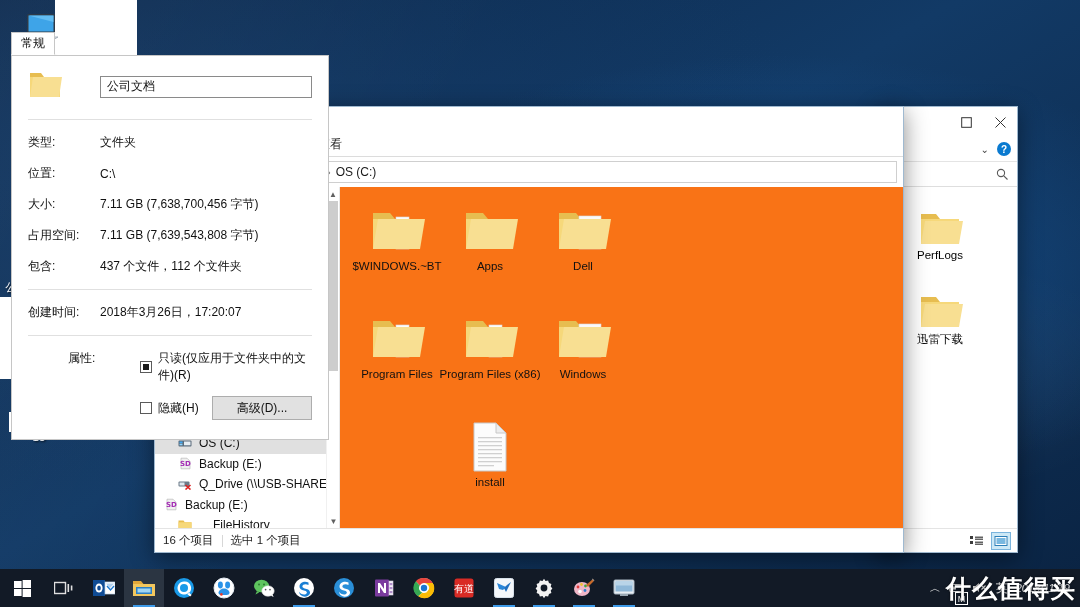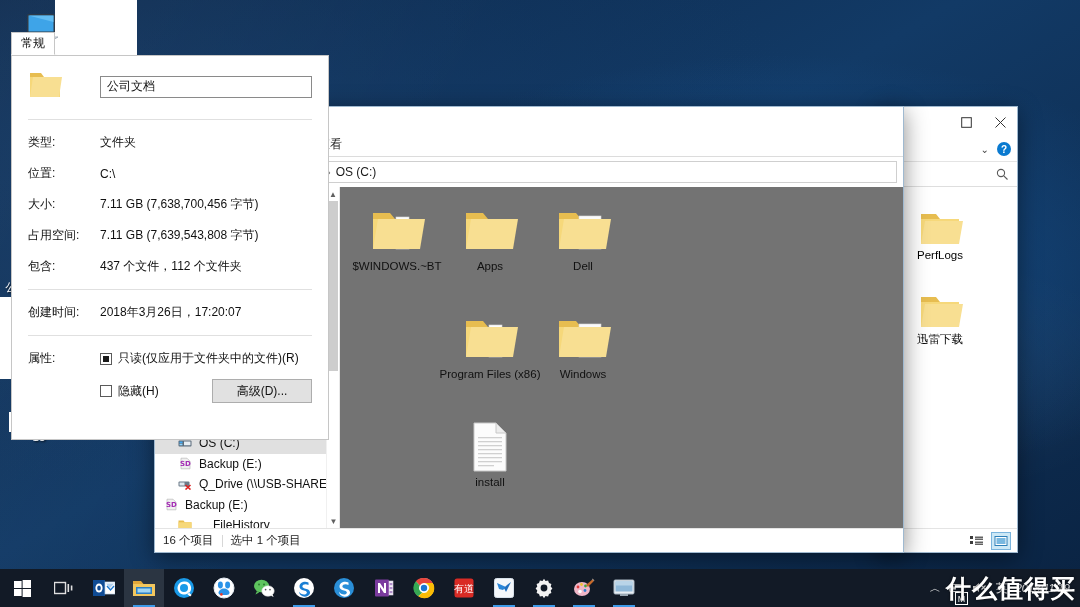--- a/index.html
+++ b/index.html
@@ -80,21 +80,21 @@
   #e1-main { display:flex; height:calc(100% - 26px - 24px - 30px - 24px); }
   #e1-nav { width:185px; border-right:1px solid #e8e8e8; position:relative; overflow:hidden; background:#fff;}
   .navrow { height:20.5px; display:flex; align-items:center; font-size:12px; color:#111; padding-left:8px; gap:6px;}
   .navrow.sel { background:#e0e0e0; }
   .navrow .ni { width:16px; height:16px; display:flex; align-items:center; justify-content:center; flex:0 0 16px;}
   .nav-scroll { position:absolute; right:0; top:0; width:13px; height:100%; background:#fff;
                 border-left:1px solid #f0f0f0; }
   .nav-scroll .arr { height:14px; display:flex;align-items:center;justify-content:center;
                      font-size:8px; color:#606060; }
   .nav-scroll .thumb { position:absolute; top:14px; width:9px; left:2px; height:170px; background:#cdcdcd;}
-  #e1-content { flex:1; position:relative; background:#737373; overflow:hidden;}
+  #e1-content { flex:1; position:relative; background:#f97316; overflow:hidden;}
   .f-item { position:absolute; width:104px; text-align:center; font-size:11.5px; color:#111; line-height:13px;}
   .f-item .fglyph { height:58px; display:flex; align-items:flex-end; justify-content:center; }
   .f-item .flbl { margin-top:3px; }
   #e1-status { height:24px; border-top:1px solid #e4e4e4; display:flex; align-items:center;
                font-size:11.5px; color:#222; background:#fff; }
   #e1-status .st { padding:0 8px; }
   #e1-status .divider { width:1px; height:12px; background:#d7d7d7; }
 
   
   #props { left:600px; top:62px; width:340px; height:493px; background:#f0f0f0;
@@ -562,20 +562,40 @@
                 <circle cx="40" cy="26" r="3.2"></circle>
               </g>
             <circle cx="33" cy="19" r="1.8" fill="#fafafa"></circle>
               <circle cx="40" cy="26" r="1.4" fill="#fafafa"></circle>
             <path d="M4 42 l5 -30 h47 l-5 30z" fill="#f8df92"></path>
           </svg>
         </div>
         <div class="flbl">Dell</div>
       </div>
 
+      <div class="f-item" style="left:5px;top:120px;">
+        <div class="fglyph">
+          <svg width="56" height="50" viewBox="0 0 56 50">
+            <path d="M4 6 h17 l5 6 h25 v30 h-47z" fill="#e7bd50"></path>
+            <path d="M4 12 h47 v30 h-47z" fill="#f6d87a"></path>
+            <rect x="27" y="10" width="13" height="32" fill="#fcfcfc" stroke="#dadada" stroke-width=".6"></rect>
+            <g>
+                <rect x="28.5" y="13" width="10" height="1.6" fill="#9fc9e8"></rect>
+                <rect x="28.5" y="16" width="10" height="1.6" fill="#cfd8de"></rect>
+              <rect x="28.5" y="19" width="10" height="1.6" fill="#9fc9e8"></rect>
+                <rect x="28.5" y="22" width="10" height="1.6" fill="#cfd8de"></rect>
+              <rect x="28.5" y="25" width="10" height="4" fill="#3f8fd0"></rect>
+              <rect x="28.5" y="31" width="10" height="1.6" fill="#cfd8de"></rect>
+                <rect x="28.5" y="34" width="10" height="1.6" fill="#cfd8de"></rect>
+              </g>
+            <path d="M4 42 l5 -30 h47 l-5 30z" fill="#f8df92"></path>
+          </svg>
+        </div>
+        <div class="flbl">Program Files</div>
+      </div>
       <div class="f-item" style="left:98px;top:120px;">
         <div class="fglyph">
           <svg width="56" height="50" viewBox="0 0 56 50">
             <path d="M4 6 h17 l5 6 h25 v30 h-47z" fill="#e7bd50"></path>
             <path d="M4 12 h47 v30 h-47z" fill="#f6d87a"></path>
             <rect x="27" y="10" width="13" height="32" fill="#fcfcfc" stroke="#dadada" stroke-width=".6"></rect>
             <g>
                 <rect x="28.5" y="13" width="10" height="1.6" fill="#9fc9e8"></rect>
                 <rect x="28.5" y="16" width="10" height="1.6" fill="#cfd8de"></rect>
               <rect x="28.5" y="19" width="10" height="1.6" fill="#9fc9e8"></rect>
@@ -687,21 +707,21 @@
 
     <div class="hline"></div>
 
     <div class="prow">
         <div class="plabel">创建时间:</div>
         <div class="pval">2018年3月26日，17:20:07</div>
       </div>
 
     <div class="hline"></div>
 
-    <div class="prow" style="align-items:flex-start; margin-bottom:8px;">
+    <div class="prow" style="align-items:flex-start; margin-bottom:8px;margin-left:40px;">
       <div class="plabel">属性:</div>
       <div style="flex:1;">
         <div class="chkrow" style="margin-bottom:12px;">
           <span class="chkbox">
               <span class="fill"></span>
             </span>
           <span>只读(仅应用于文件夹中的文件)(R)</span>
         </div>
         <div style="display:flex;align-items:center;">
           <div class="chkrow">

